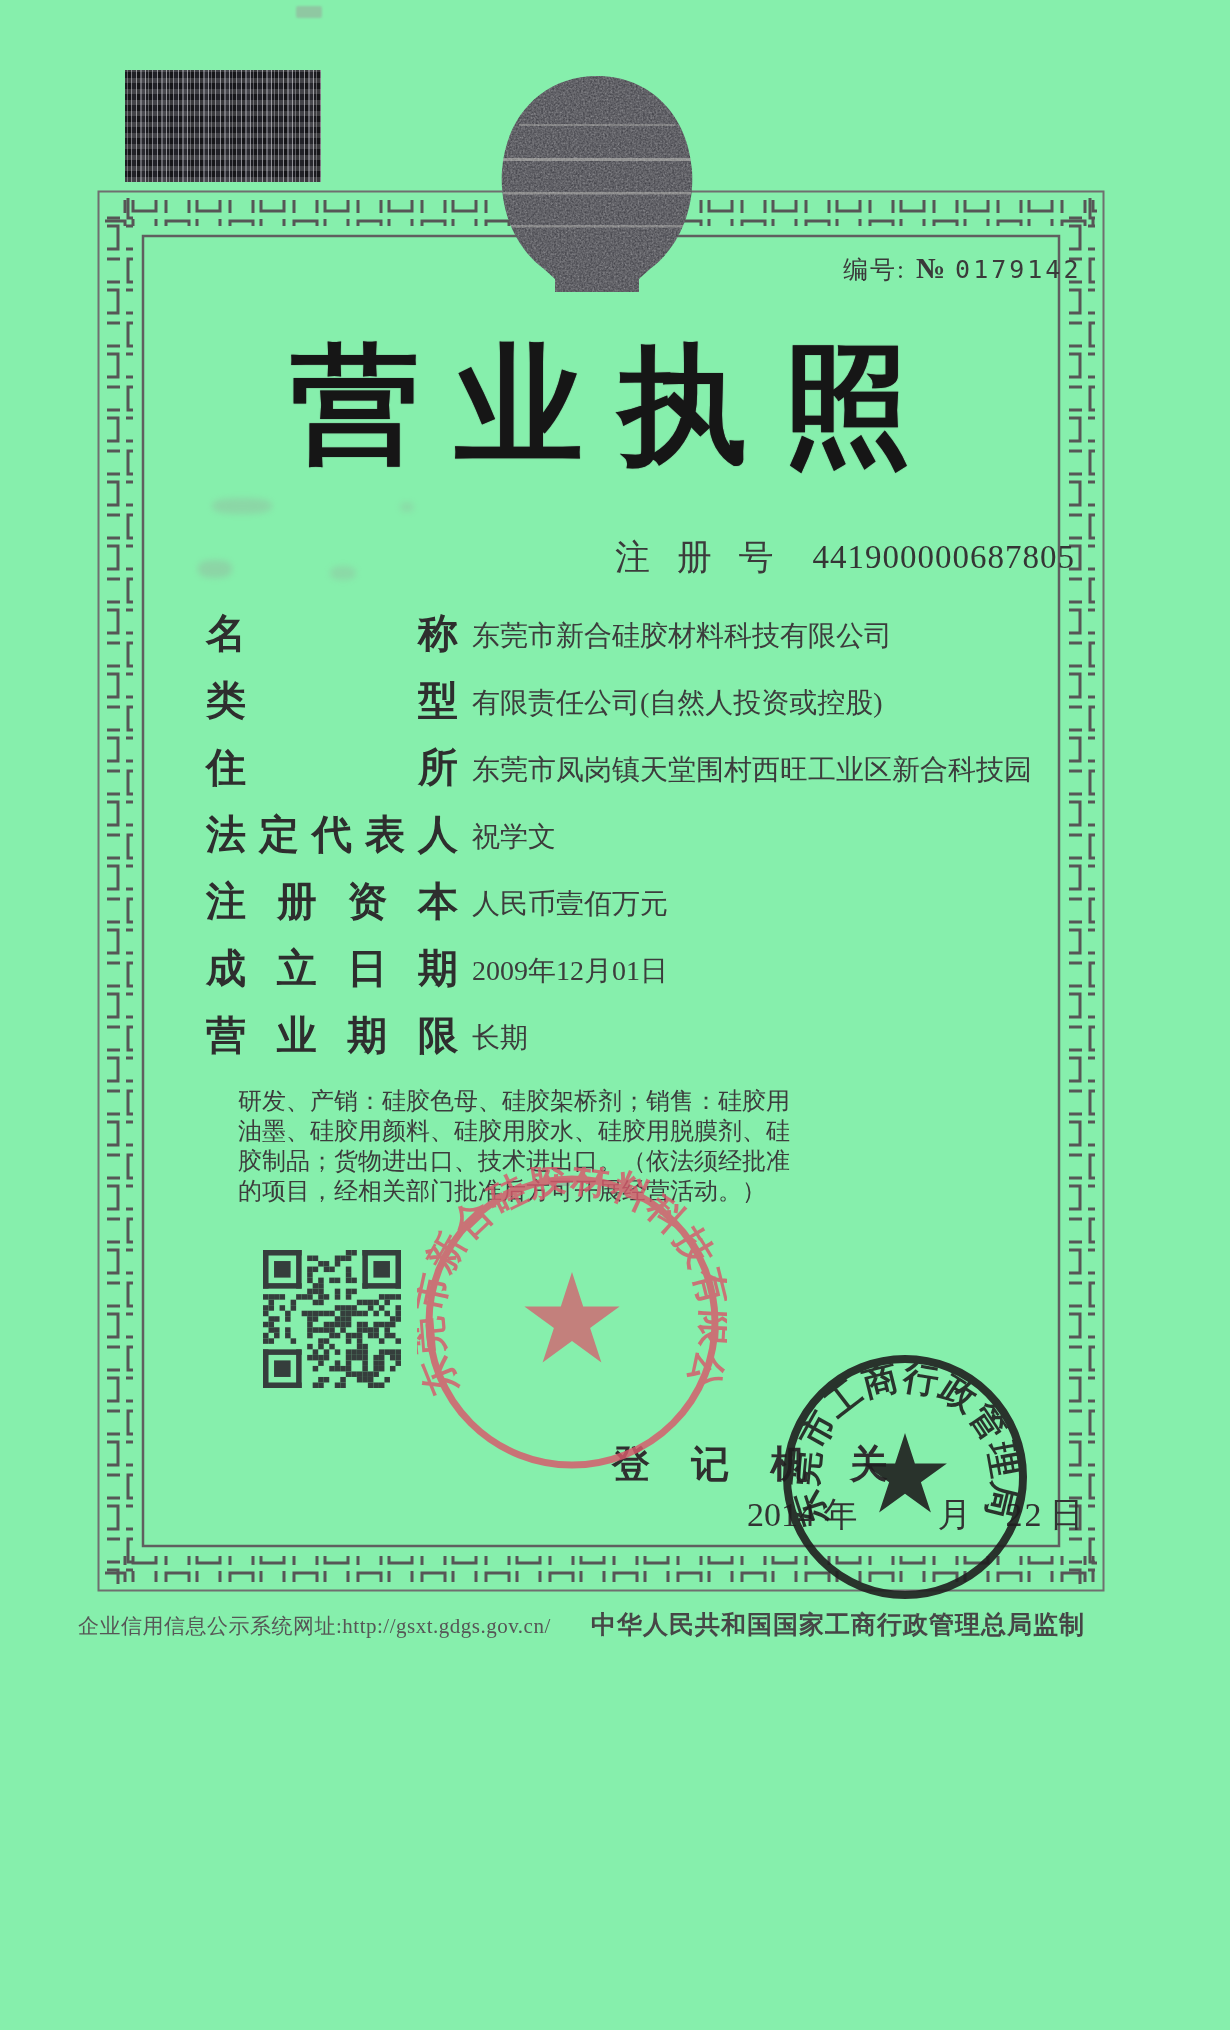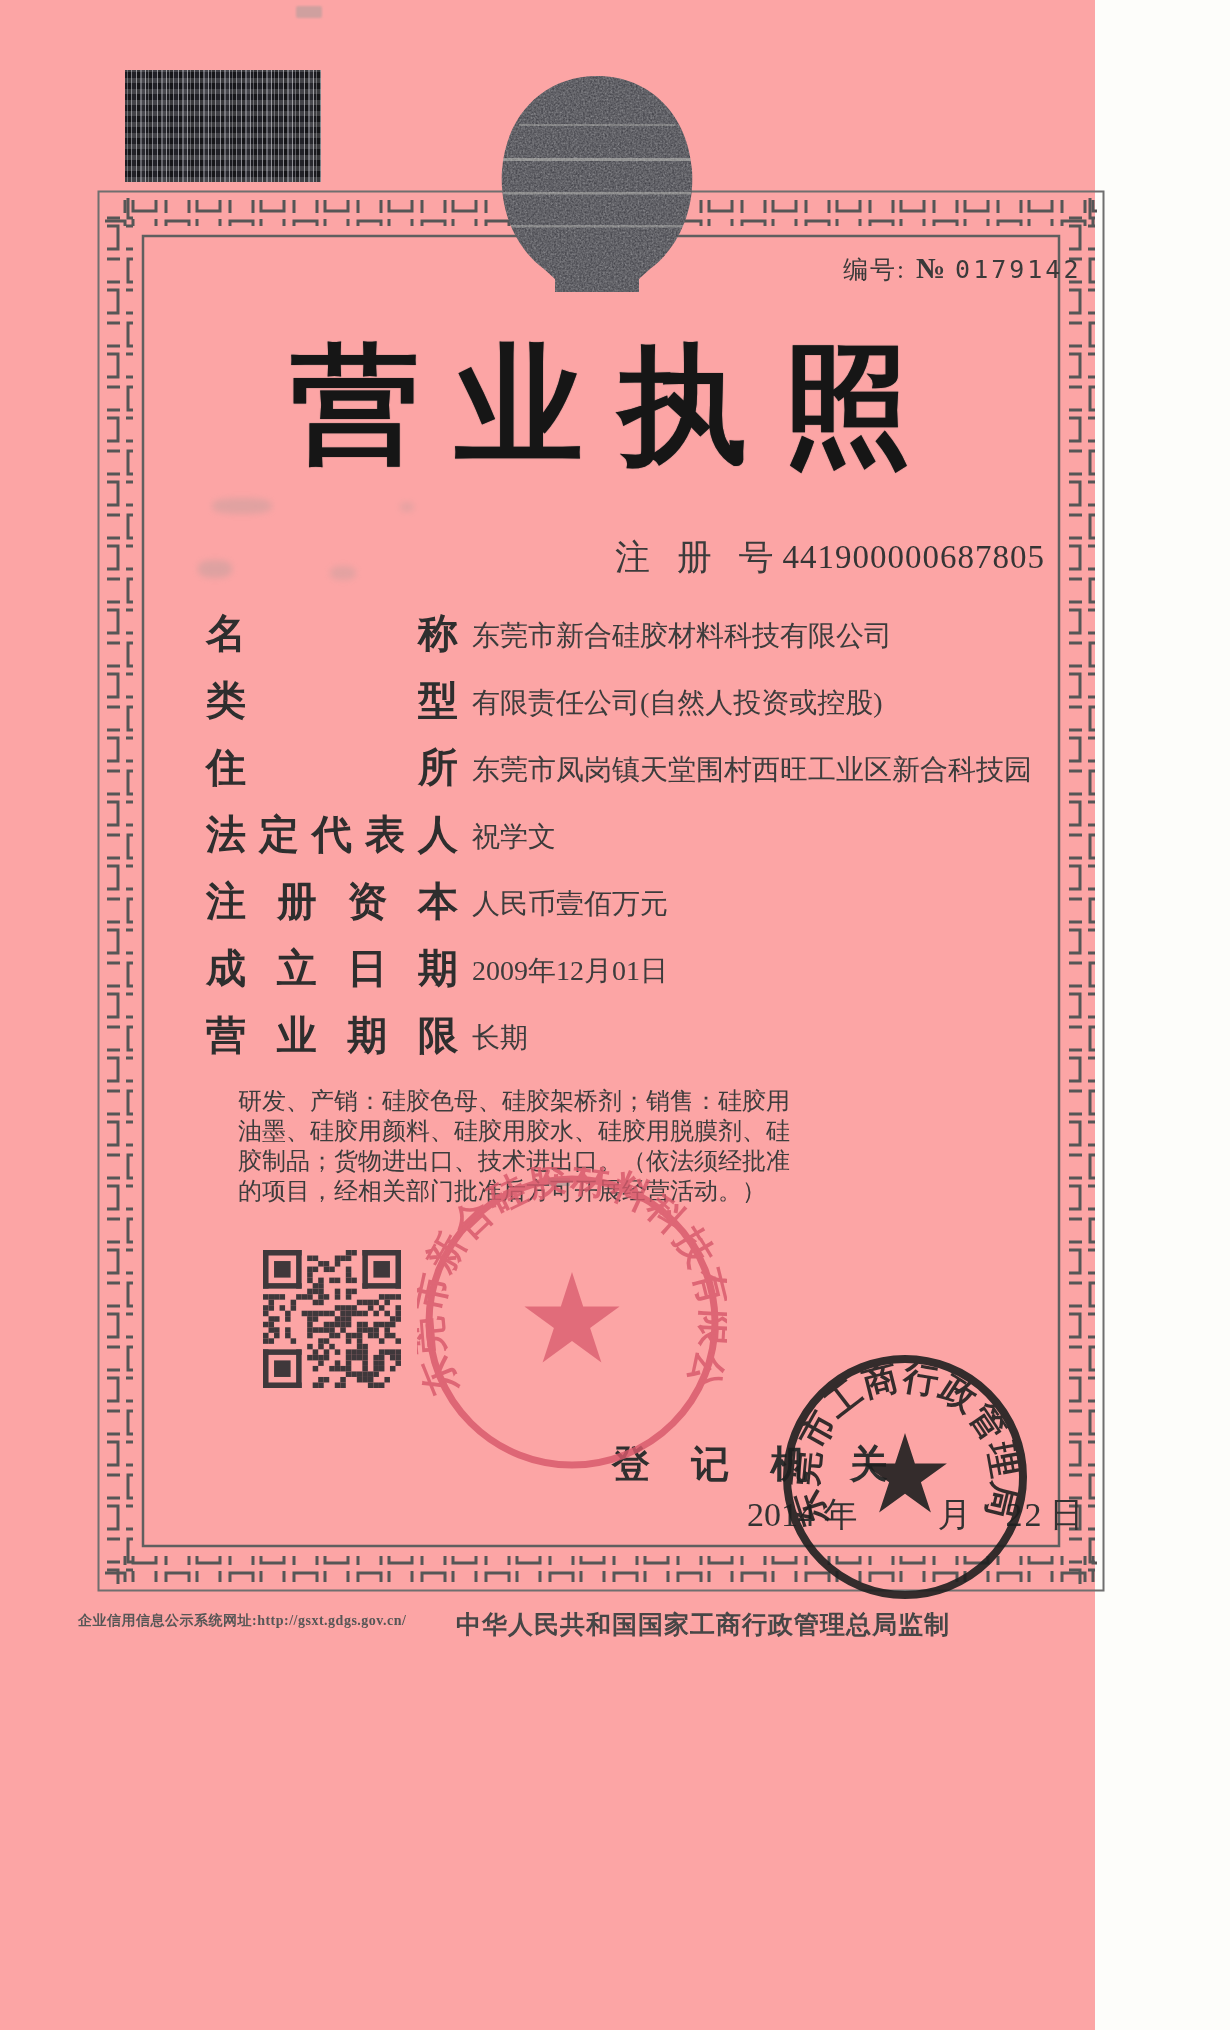--- a/index.html
+++ b/index.html
@@ -3,21 +3,21 @@
 <meta charset="utf-8">
 <style>
   html,body{margin:0;padding:0;}
   body{
     width:1230px;height:2030px;
     background:#fdfdfa;
     font-family:"Liberation Serif","DejaVu Serif",serif;
     color:#333;
     overflow:hidden;
   }
-  .page{position:relative;width:1095px;height:2030px;background:#fca5a5;}
+  .page{position:relative;width:1230px;height:2030px;background:#86efac;}
 
   
   .barcode{
     position:absolute;left:125px;top:70px;width:196px;height:112px;
     background:
       repeating-linear-gradient(0deg, rgba(255,255,255,.16) 0 5px, rgba(255,255,255,0) 5px 11px),
       repeating-linear-gradient(90deg,
         #15151a 0 2px,#5a5a60 2px 3px,#101014 3px 6px,#7a7a80 6px 7px,
         #1c1c22 7px 11px,#8a8a90 11px 12px,#0e0e12 12px 15px,#63636a 15px 17px,
         #23232a 17px 20px,#909096 20px 21px);
@@ -41,21 +41,21 @@
     text-align:center;font-family:"DejaVu Sans","Liberation Sans",sans-serif;
     font-size:128px;font-weight:900;color:#161616;
     letter-spacing:36px;text-indent:36px;line-height:1.05;
     text-shadow:0 0 1px #444;
   }
 
   .reg-line{
     position:absolute;left:615px;top:534px;z-index:2;display:flex;align-items:center;white-space:nowrap;
   }
   .reg-label{font-size:35px;color:#3b3b3b;letter-spacing:9px;font-family:"Liberation Serif",serif;}
-  .reg-number{font-size:33px;color:#353535;letter-spacing:1px;}
+  .reg-number{font-size:33px;color:#353535;margin-left:30px;letter-spacing:1px;}
 
   
   .fields{position:absolute;left:206px;top:612px;width:846px;z-index:2;}
   .field-row{display:flex;align-items:flex-end;margin-bottom:26px;min-height:40px;}
   .fl{
     width:252px;flex:0 0 252px;
     font-family:"DejaVu Sans","Liberation Sans",sans-serif;
     font-size:40px;font-weight:600;color:#2e2e2e;line-height:40px;
     text-align:justify;text-align-last:justify;
   }
@@ -77,21 +77,21 @@
     font-size:34px;color:#323232;white-space:nowrap;
   }
   .date-line .dm{margin-left:80px;}
   .date-line .dd-num{margin-left:34px;letter-spacing:2px;}
   .date-line .dd{margin-left:6px;}
   .black-stamp{position:absolute;left:775px;top:1347px;z-index:5;opacity:.9;filter:blur(.25px);}
 
   
   .footer-left{
     position:absolute;left:78px;top:1612px;z-index:2;
-    font-size:14px;color:#565656;letter-spacing:.5px;white-space:nowrap;font-weight:bold;
+    font-size:21px;color:#565656;letter-spacing:.5px;white-space:nowrap;
   }
   .footer-right{
     position:absolute;right:145px;top:1608px;z-index:2;
     font-family:"DejaVu Sans","Liberation Sans",sans-serif;
     font-size:25px;font-weight:600;color:#464646;letter-spacing:1px;white-space:nowrap;
   }
 
   
   .smudge{position:absolute;background:#9a9a98;border-radius:40%;filter:blur(3px);z-index:0;}
   .sm1{left:212px;top:498px;width:60px;height:16px;opacity:.28;}

